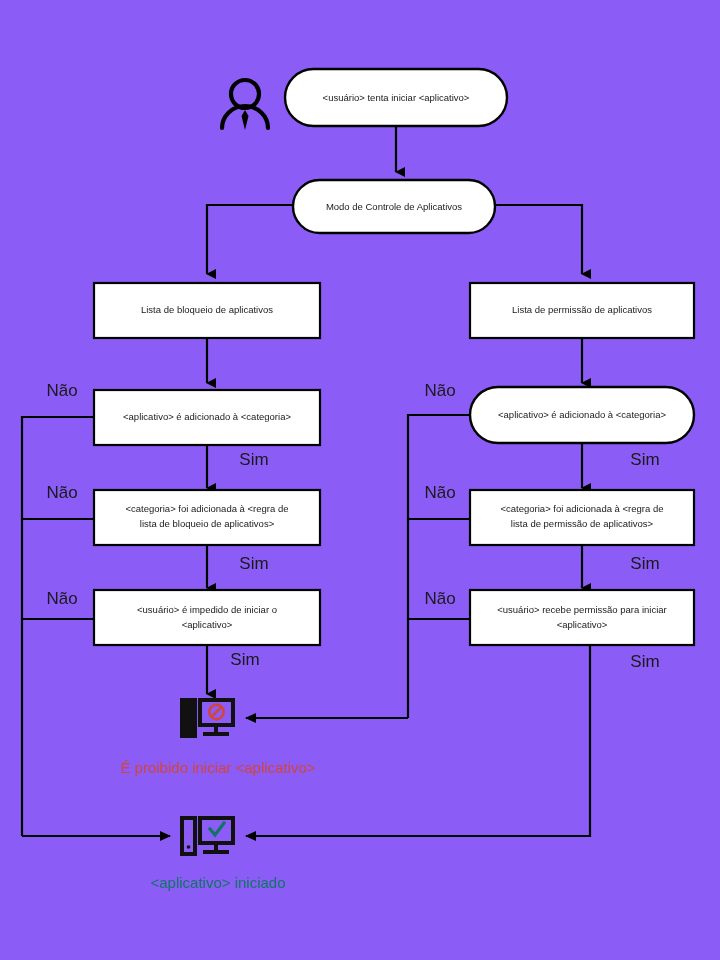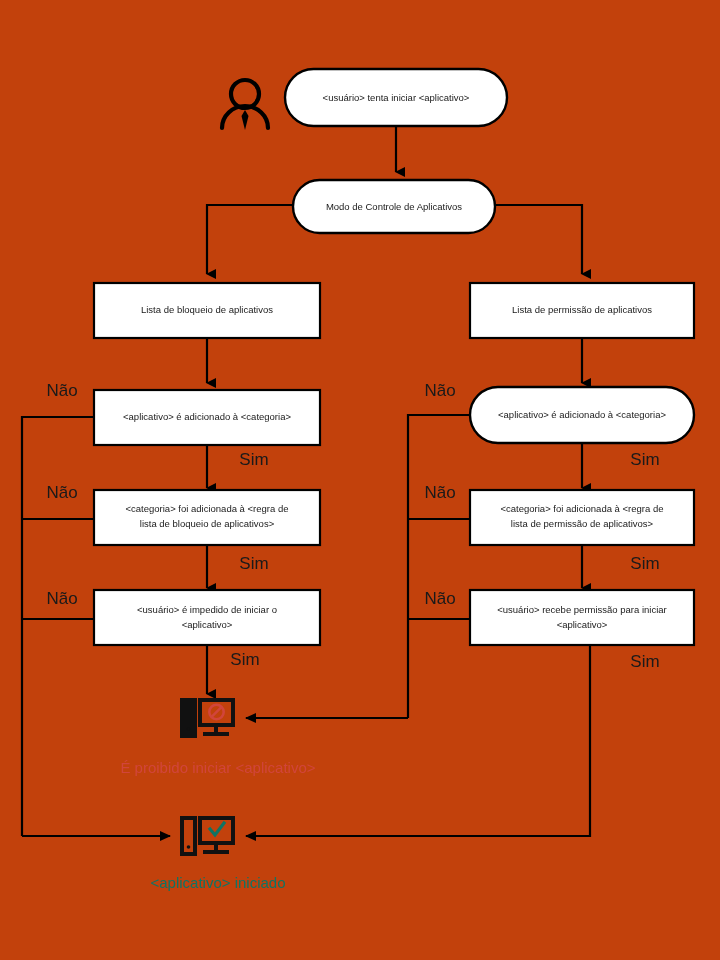--- a/index.html
+++ b/index.html
@@ -11,21 +11,21 @@
   body {
     width: 720px;
     height: 960px;
     overflow: hidden;
     font-family: "Liberation Sans", sans-serif;
   }
   #diagram-root {
     position: relative;
     width: 720px;
     height: 960px;
-    background: #c2410c;
+    background: #8b5cf6;
   }
   svg#flowchart {
     display: block;
     width: 720px;
     height: 960px;
   }
   .node-shape {
     fill: #ffffff;
     stroke: #000000;
     stroke-width: 2.2;

